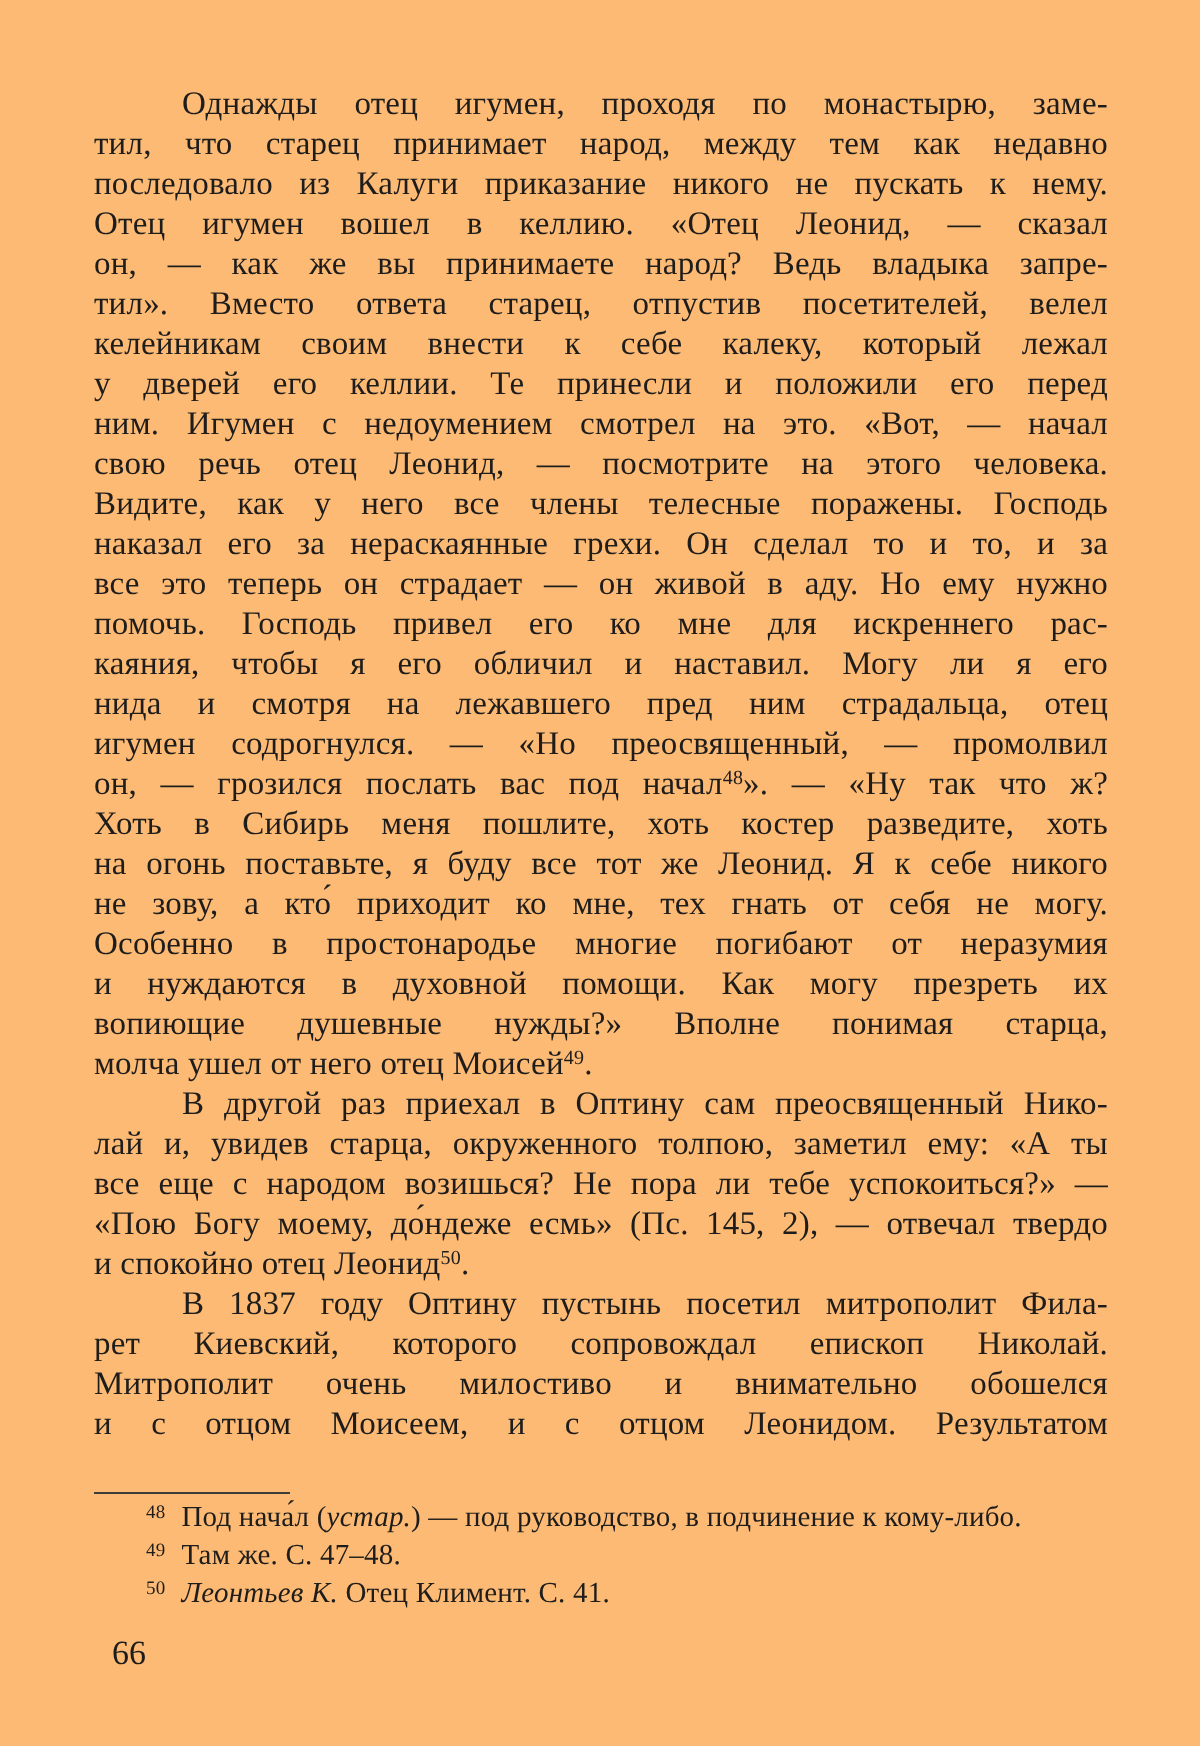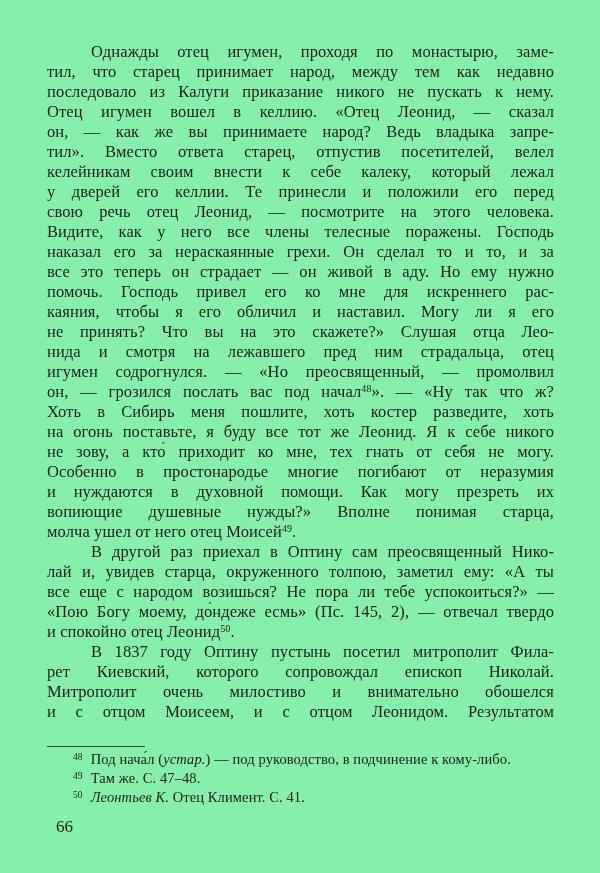--- a/index.html
+++ b/index.html
@@ -2,21 +2,21 @@
 <html><head>
 <meta charset="utf-8">
 <style>
   * { margin: 0; padding: 0; box-sizing: border-box; }
   html, body { width: 600px; height: 873px; }
   body { background: #fdfdfc; }
   .page {
     position: relative;
     width: 600px;
     height: 873px;
-    background: #86efac;
+    background: #fdba74;
     font-family: "Liberation Serif", "DejaVu Serif", serif;
     color: #1e1d1b;
     overflow: hidden;
   }
   .body-text {
     position: absolute;
     left: 47px;
     top: 42px;
     width: 507px;
     font-size: 16.5px;
@@ -81,27 +81,27 @@
 <div class="page">
   <main class="body-text" id="body-text">
       <div class="line indent"><span>Однажды отец игумен, проходя по монастырю, заме-</span></div>
       <div class="line"><span>тил, что старец принимает народ, между тем как недавно</span></div>
       <div class="line"><span>последовало из Калуги приказание никого не пускать к нему.</span></div>
       <div class="line"><span>Отец игумен вошел в келлию. «Отец Леонид, — сказал</span></div>
       <div class="line"><span>он, — как же вы принимаете народ? Ведь владыка запре-</span></div>
       <div class="line"><span>тил». Вместо ответа старец, отпустив посетителей, велел</span></div>
       <div class="line"><span>келейникам своим внести к себе калеку, который лежал</span></div>
       <div class="line"><span>у дверей его келлии. Те принесли и положили его перед</span></div>
+      <div class="line"><span>ним. Игумен с недоумением смотрел на это. «Вот, — начал</span></div>
       <div class="line"><span>свою речь отец Леонид, — посмотрите на этого человека.</span></div>
       <div class="line"><span>Видите, как у него все члены телесные поражены. Господь</span></div>
       <div class="line"><span>наказал его за нераскаянные грехи. Он сделал то и то, и за</span></div>
       <div class="line"><span>все это теперь он страдает — он живой в аду. Но ему нужно</span></div>
       <div class="line"><span>помочь. Господь привел его ко мне для искреннего рас-</span></div>
       <div class="line"><span>каяния, чтобы я его обличил и наставил. Могу ли я его</span></div>
-      <div class="line"><span>не принять? Что вы на это скажете?» Слушая отца Лео-</span></div>
       <div class="line"><span>нида и смотря на лежавшего пред ним страдальца, отец</span></div>
       <div class="line"><span>игумен содрогнулся. — «Но преосвященный, — промолвил</span></div>
       <div class="line"><span>он, — грозился послать вас под начал</span><span class="sup">48</span><span>». — «Ну так что ж?</span></div>
       <div class="line"><span>Хоть в Сибирь меня пошлите, хоть костер разведите, хоть</span></div>
       <div class="line"><span>на огонь поставьте, я буду все тот же Леонид. Я к себе никого</span></div>
       <div class="line"><span>не зову, а кто́ приходит ко мне, тех гнать от себя не могу.</span></div>
       <div class="line"><span>Особенно в простонародье многие погибают от неразумия</span></div>
       <div class="line"><span>и нуждаются в духовной помощи. Как могу презреть их</span></div>
       <div class="line"><span>вопиющие душевные нужды?» Вполне понимая старца,</span></div>
       <div class="line last"><span>молча ушел от него отец Моисей</span><span class="sup">49</span><span>.</span></div>

